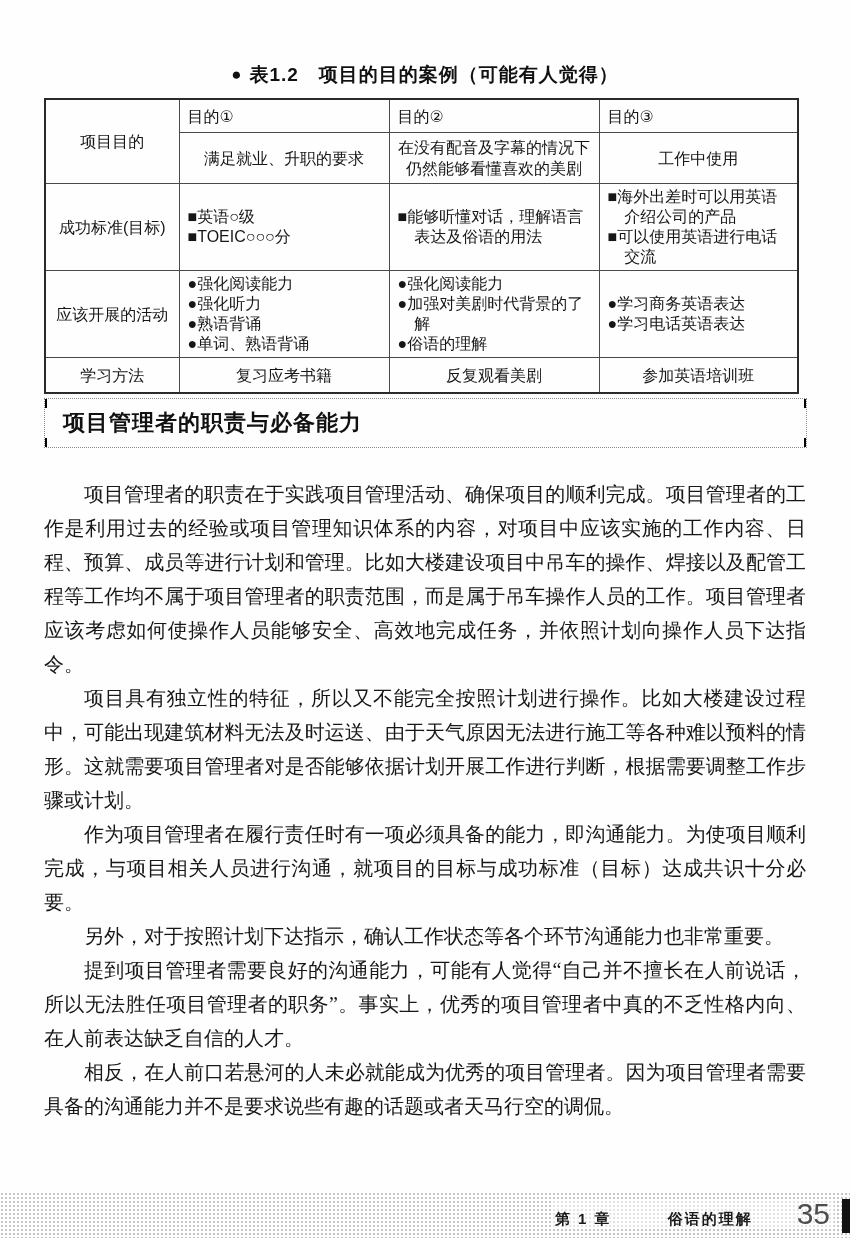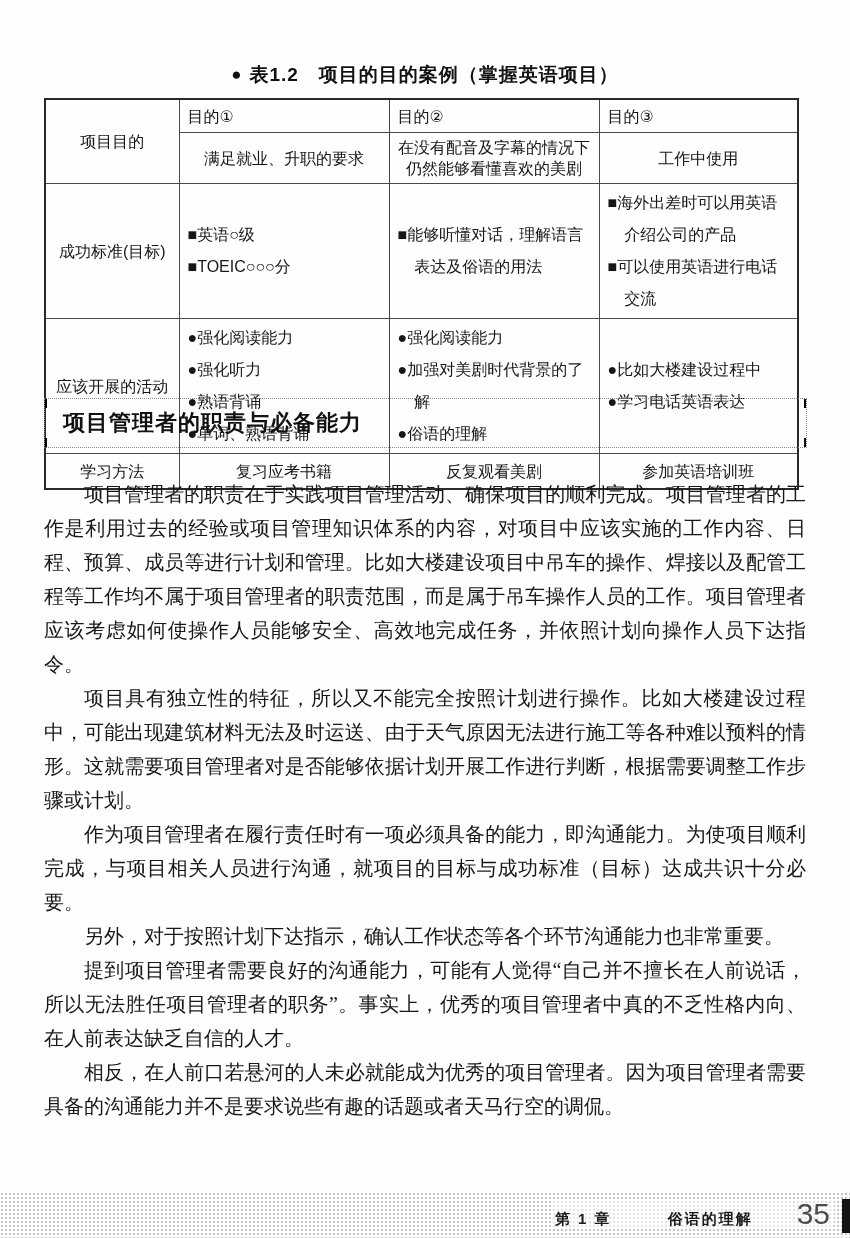--- a/index.html
+++ b/index.html
@@ -43,21 +43,21 @@
   td.purpose-header{
     height:26px;text-align:left;
     border-bottom:1px solid #9a9a9a;
   }
   tr.desc-row td{height:44px;}
   tr.row-criteria td{height:56px;}
   tr.row-activities td{height:78px;}
   tr.row-method td{height:28px;}
   .li{
     padding-left:1.05em;text-indent:-1.05em;
-    line-height:32px;
+    line-height:20px;
   }
 
   
   .section-box{
     position:absolute;top:398px;left:44px;
     width:761px;height:48px;
     border:1px dotted #8a8a8a;
     background:
       linear-gradient(#000,#000) 0 0/2px 9px no-repeat,
       linear-gradient(#000,#000) 0 100%/2px 9px no-repeat,
@@ -102,21 +102,21 @@
     position:absolute;right:0;bottom:5px;
     width:8px;height:34px;background:#121212;
   }
 </style>
 </head>
 <body>
 
 <div class="page">
 
   <div class="caption">
-    <span class="bullet">●</span><span>表1.2　项目的目的案例（掌握英语项目）</span>
+    <span class="bullet">●</span><span>表1.2　项目的目的案例（可能有人觉得）</span>
   </div>
 
   <table class="goal-table">
     <colgroup>
       <col style="width:134px">
         <col style="width:210px">
         <col style="width:210px">
         <col style="width:199px">
     </colgroup>
     <tbody>
@@ -152,21 +152,21 @@
           <div class="li">●强化听力</div>
           <div class="li">●熟语背诵</div>
           <div class="li">●单词、熟语背诵</div>
         </td>
         <td>
           <div class="li">●强化阅读能力</div>
           <div class="li">●加强对美剧时代背景的了解</div>
           <div class="li">●俗语的理解</div>
         </td>
         <td>
-          <div class="li">●比如大楼建设过程中</div>
+          <div class="li">●学习商务英语表达</div>
           <div class="li">●学习电话英语表达</div>
         </td>
       </tr>
       <tr class="row-method">
         <td class="center">学习方法</td>
         <td class="center">复习应考书籍</td>
         <td class="center">反复观看美剧</td>
         <td class="center">参加英语培训班</td>
       </tr>
     </tbody>

